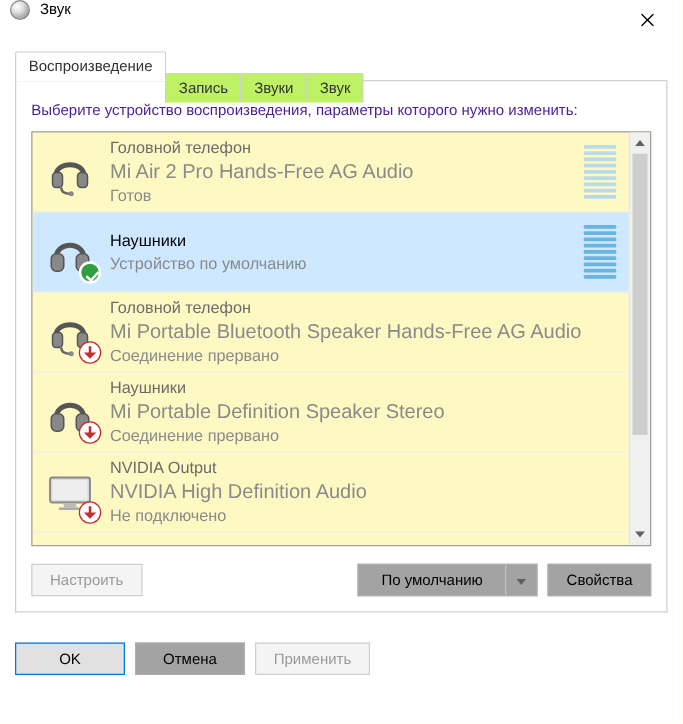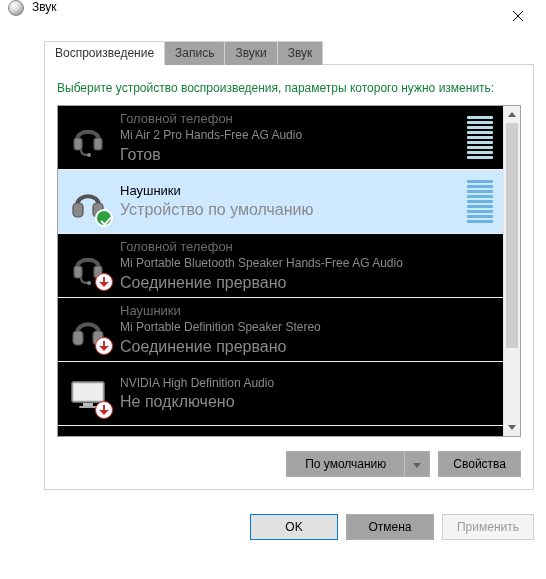--- a/index.html
+++ b/index.html
@@ -27,61 +27,61 @@
     margin-right: 8px;
   }
   .titlebar .title { flex: 1; }
   .titlebar .close {
     width: 40px; height: 32px;
     display: flex; align-items: center; justify-content: center;
     font-size: 14px;
     cursor: default;
   }
 
-  .content { padding: 8px 12px 12px 12px; margin-left: 32px; }
+  .content { padding: 8px 12px 12px 12px; }
 
   .tabs {
     display: flex;
     border-bottom: 1px solid #d0d0d0;
     position: relative;
   }
   .tab {
     padding: 4px 10px;
     border: 1px solid #d0d0d0;
     border-bottom: none;
     background: #fff;
     margin-right: -1px;
     position: relative;
     top: 1px;
     cursor: default;
     border-radius: 2px 2px 0 0;
     color: #333;
   }
-  .tab.inactive { background: #a3a3a3; top: 1px; }
+  .tab.inactive { background: #bef264; top: 18px; }
   .tab.active {
     background: #fff;
     top: 1px;
     border-bottom: 1px solid #fff;
     z-index: 2;
   }
 
   .tabpanel {
     border: 1px solid #d0d0d0;
     border-top: none;
     padding: 12px;
   }
 
-  .instruction { margin: 4px 0 10px 0; color: #15803d; }
+  .instruction { margin: 4px 0 10px 0; color: #4c1d95; }
 
   .listbox {
     border: 1px solid #a0a0a0;
     height: 332px;
     position: relative;
     overflow: hidden;
-    background: #000000;
+    background: #fef9c3;
   }
   .listbox-inner {
     position: absolute;
     left: 0; top: 0;
     right: 17px;
     bottom: 0;
     overflow: hidden;
   }
   .scrollbar {
     position: absolute;
@@ -119,22 +119,22 @@
     background: #cde8ff;
   }
   .dev-icon {
     width: 44px; height: 44px;
     position: relative;
     flex: 0 0 44px;
   }
   .dev-text { flex: 1; line-height: 1.35; overflow: hidden; }
   .dev-name { color: #6b6b6b; font-size: 13px; }
   .device.selected .dev-name { color: #000; }
-  .dev-sub  { color: #8a8a8a; font-size: 12px; }
-  .dev-stat { color: #8a8a8a; font-size: 16px; }
+  .dev-sub  { color: #8a8a8a; font-size: 16px; }
+  .dev-stat { color: #8a8a8a; font-size: 13px; }
 
   .level-meter {
     width: 26px; height: 42px;
     display: flex; flex-direction: column-reverse;
     gap: 2px;
     flex: 0 0 26px;
     margin-right: 2px;
   }
   .level-bar { height: 3px; background: #b9dbe8; border-radius: 1px; }
   .device.selected .level-bar { background: #6bb3e0; }
@@ -203,21 +203,20 @@
     padding: 5px 8px;
     color: #666;
   }
   .btn.primary {
     border-color: #0078d7;
     background: #e1e1e1;
   }
 
   .dialog-buttons {
     display: flex;
-    justify-content: flex-end;
     gap: 8px;
     padding: 12px;
   }
   .spacer { flex: 1; }
 
   
   .dev-icon svg { width: 44px; height: 44px; }
 </style>
 </head>
 <body>
@@ -332,20 +331,21 @@
           <div class="device">
             <div class="dev-icon">
   <svg viewBox="0 0 44 44">
     <rect x="6" y="10" width="32" height="20" rx="2" fill="#d9d9d9" stroke="#888" stroke-width="1.5"></rect>
     <rect x="8" y="12" width="28" height="16" fill="#eeeeee"></rect>
     <rect x="17" y="31" width="10" height="3" fill="#bbb"></rect>
     <rect x="13" y="34" width="18" height="2" rx="1" fill="#aaa"></rect>
   </svg>
 <div class="badge down-arrow"></div></div>
             <div class="dev-text">
+              <div class="dev-name">NVIDIA Output</div>
               <div class="dev-sub">NVIDIA High Definition Audio</div>
               <div class="dev-stat">Не подключено</div>
             </div>
           </div>
           <div class="device">
             <div class="dev-icon">
   <svg viewBox="0 0 44 44">
     <rect x="6" y="10" width="32" height="20" rx="2" fill="#d9d9d9" stroke="#888" stroke-width="1.5"></rect>
     <rect x="8" y="12" width="28" height="16" fill="#eeeeee"></rect>
     <rect x="17" y="31" width="10" height="3" fill="#bbb"></rect>
@@ -363,20 +363,21 @@
         <div class="sb-thumb"></div>
         <div class="sb-btn down">
           <svg width="8" height="5">
               <polygon points="0,0 8,0 4,5" fill="#606060"></polygon>
             </svg>
         </div>
       </div>
     </div>
 
     <div class="bottom-row">
+      <button class="btn disabled">Настроить</button>
       <div class="spacer"></div>
       <div class="btn split">
         <span class="txt">По умолчанию</span>
         <span class="drop">
           <svg width="8" height="5">
               <polygon points="0,0 8,0 4,5" fill="#606060"></polygon>
             </svg>
         </span>
       </div>
       <button class="btn">Свойства</button>

